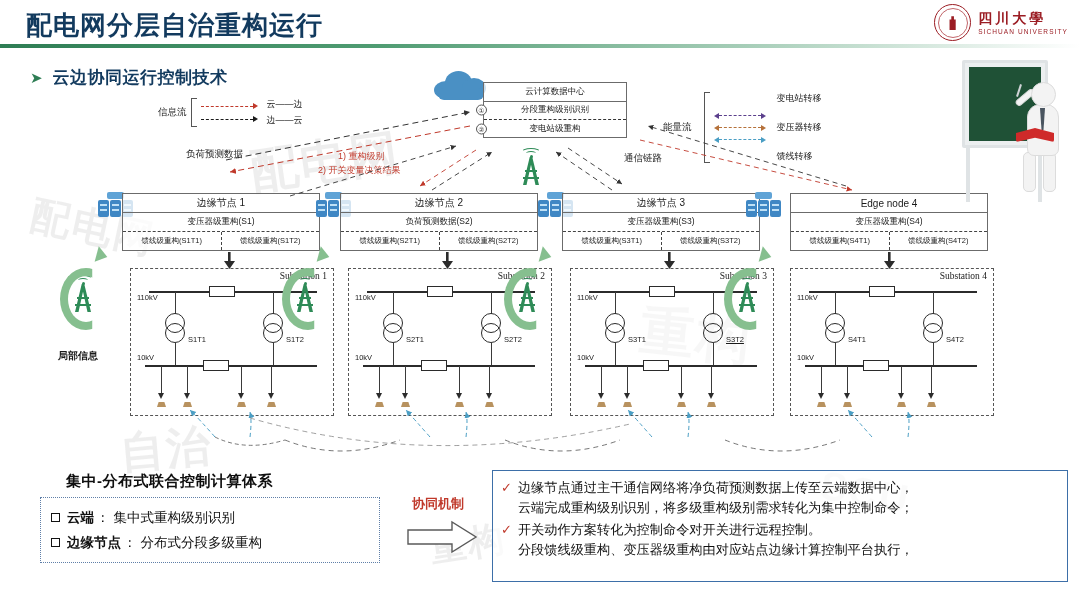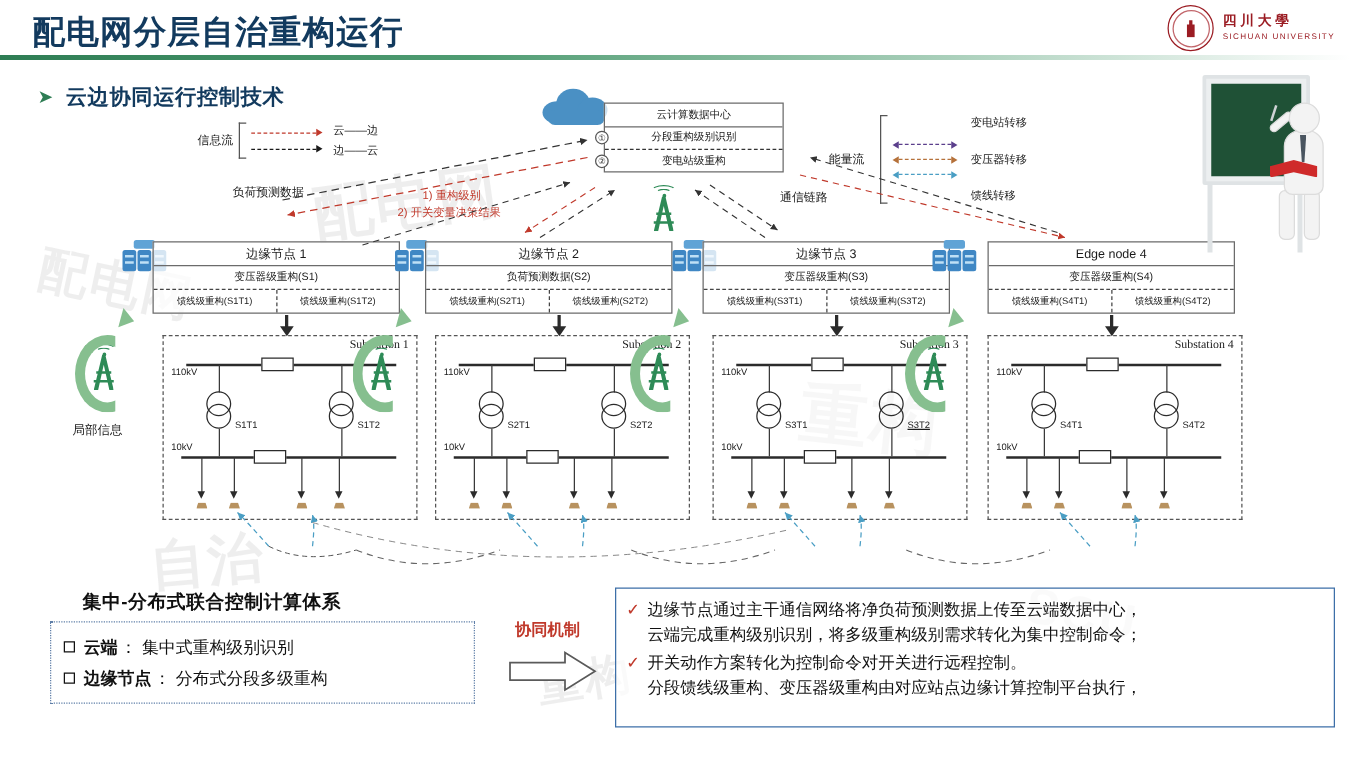--- a/index.html
+++ b/index.html
@@ -36,21 +36,21 @@
     background:#fff;
   }
   .logo-seal::before{
     content:""; position:absolute; inset:2.5px; border-radius:50%;
     border:.8px solid #c2666b;
   }
   .logo-seal .glyph{
     width:11px; height:15px; background:#9b1c23;
     clip-path:polygon(22% 100%,22% 30%,38% 30%,38% 8%,62% 8%,62% 30%,78% 30%,78% 100%);
   }
-  .logo-cn { font-size:11px; font-weight:bold; color:#9b1c23; letter-spacing:3px; line-height:1; }
+  .logo-cn { font-size:14px; font-weight:bold; color:#9b1c23; letter-spacing:3px; line-height:1; }
   .logo-en { font-size:6.5px; color:#9b1c23; letter-spacing:1.1px; margin-top:3px; }
 
   
   .sec-head {
     position:absolute; left:30px; top:66px;
     display:flex; align-items:center; gap:10px;
   }
   .sec-arrow { color:#2e7d54; font-size:15px; line-height:1; }
   .sec-text { font-size:17px; font-weight:bold; color:#123a5e; letter-spacing:.5px; }
 
@@ -362,21 +362,21 @@
     <div class="ccrow">
       <span class="cnum">②</span>
       <span class="lbl">变电站级重构</span>
     </div>
   </div>
 
   <div class="t cn" style="left:186px;top:148px;">负荷预测数据</div>
   <div class="t cn" style="left:624px;top:152px;">通信链路</div>
   <div class="t cn red" style="left:338px;top:150px;font-size:9px;">1) 重构级别</div>
   <div class="t cn red" style="left:318px;top:164px;font-size:9px;">2) 开关变量决策结果</div>
-  <div class="t cn" style="left:58px;top:337px;font-size:10px;font-weight:normal;">局部信息</div>
+  <div class="t cn" style="left:58px;top:349px;font-size:10px;font-weight:bold;">局部信息</div>
 
   <div class="tower" style="left:516px;top:148px;">
     <div class="dot"></div>
     <div class="wv" style="left:9px;top:3px;width:12px;height:6px;"></div>
     <div class="wv" style="left:5px;top:0px;width:20px;height:9px;"></div>
     <div class="mast"></div>
     <div class="bar" style="top:22px;left:9px;width:12px;"></div>
     <div class="bar" style="top:29px;left:7px;width:16px;"></div>
   </div>
 

